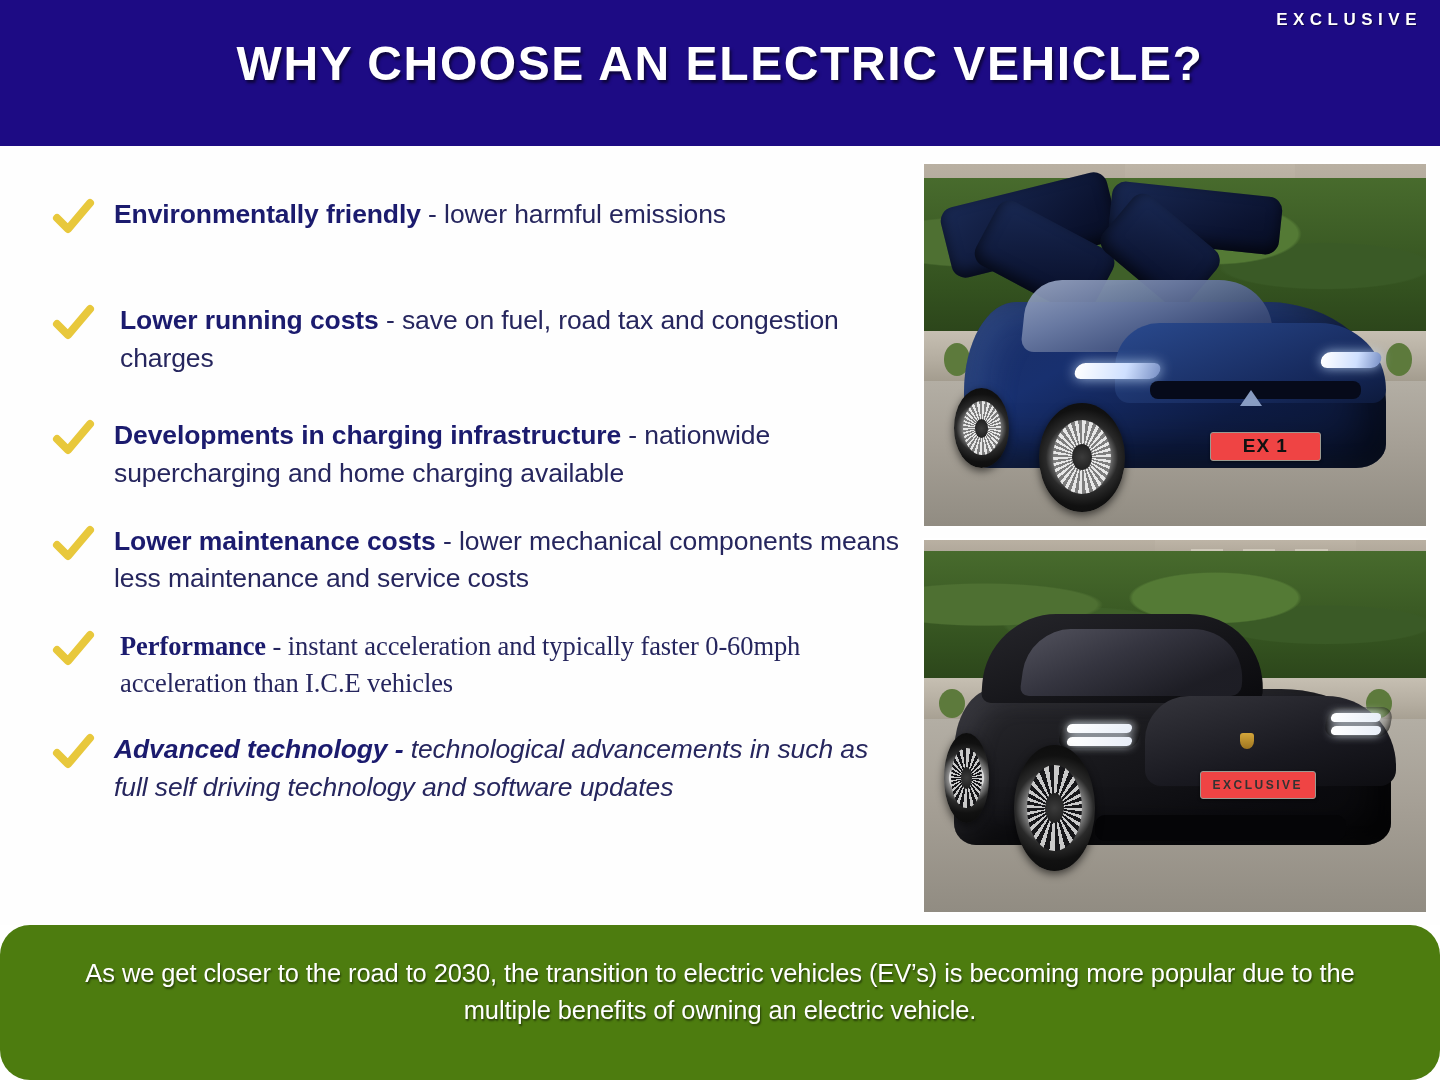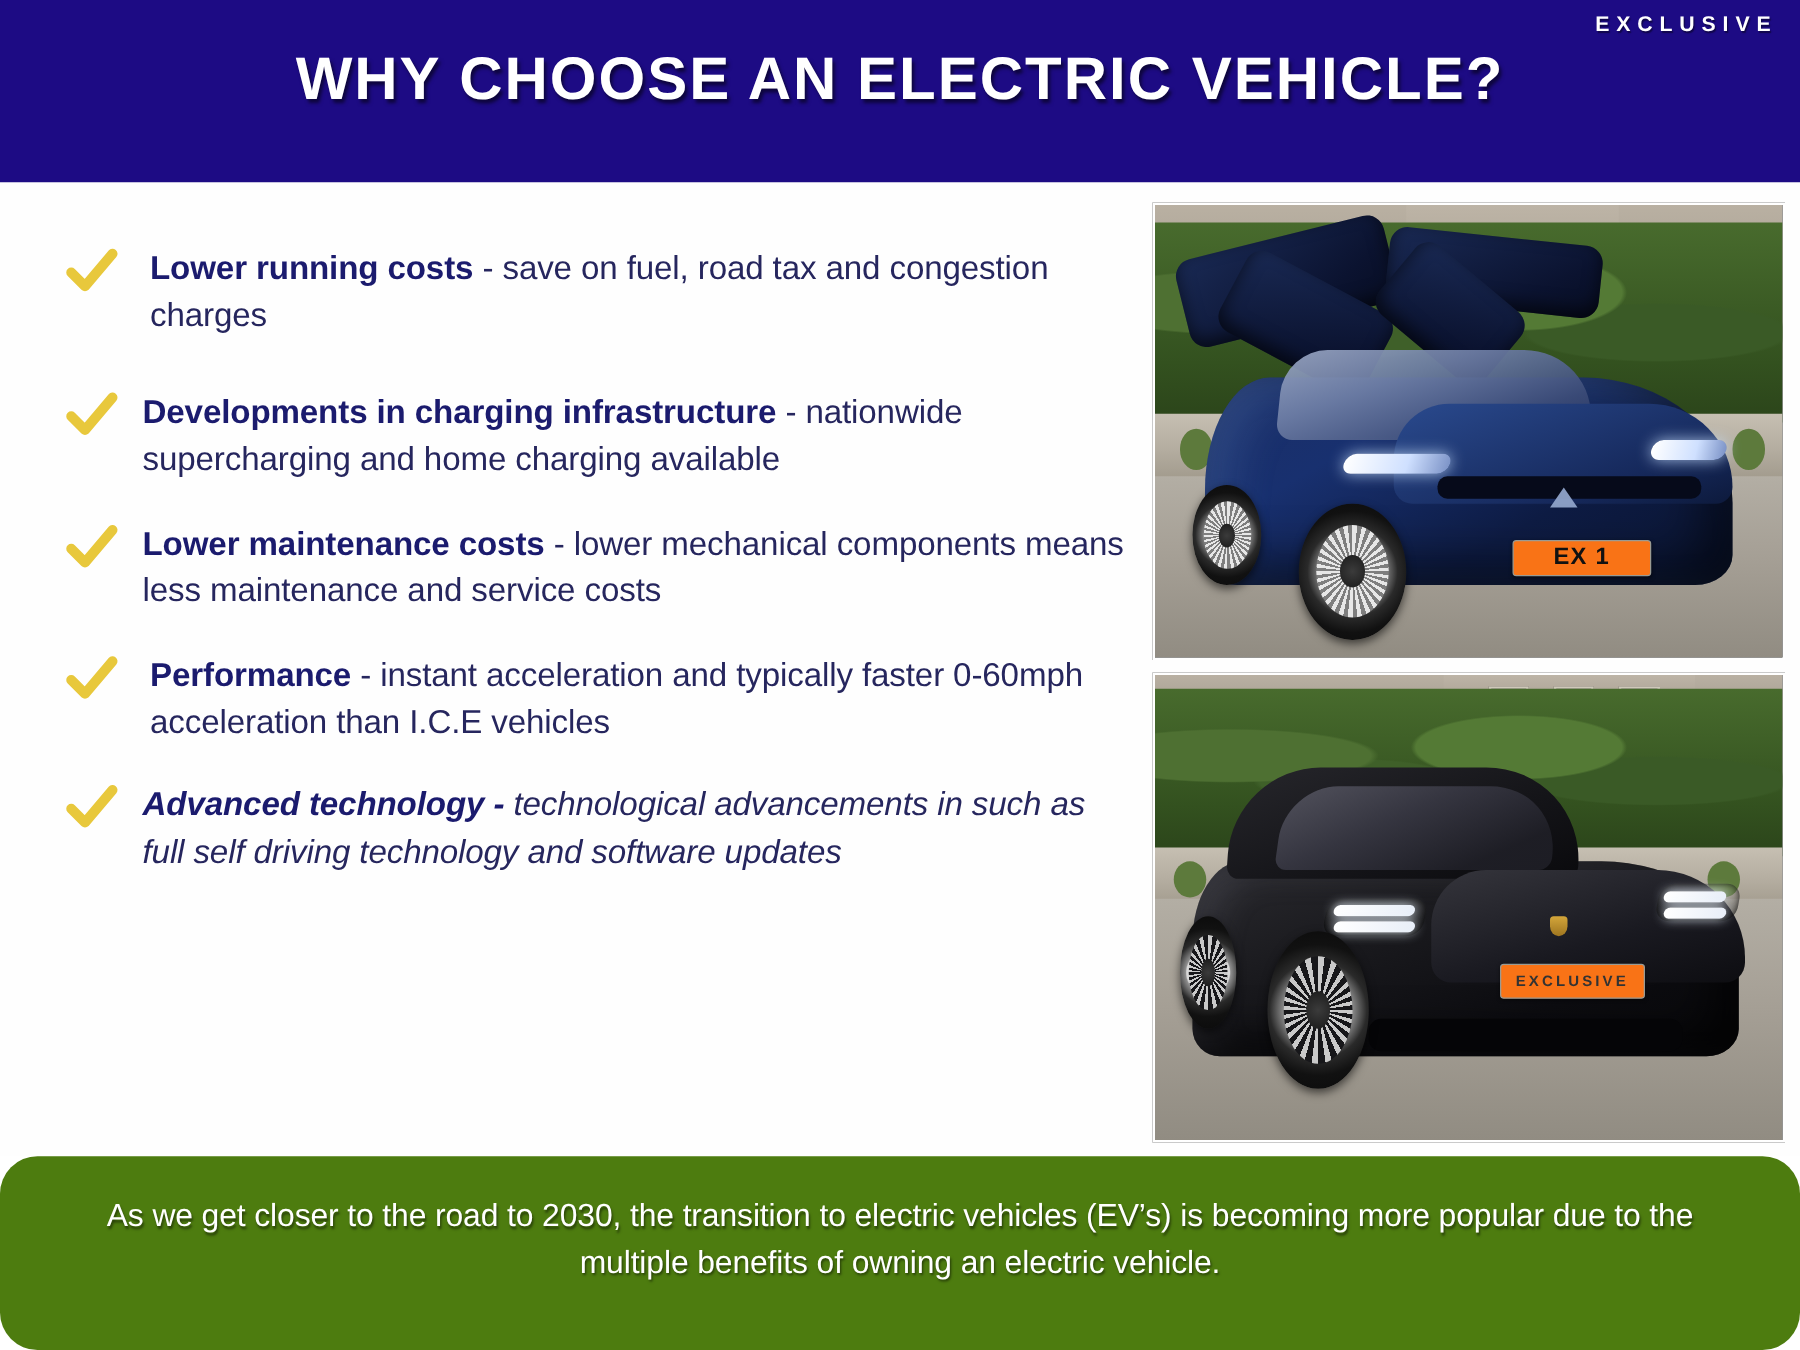--- a/index.html
+++ b/index.html
@@ -73,21 +73,21 @@
   .benefit-rest{
     font-weight:normal;
     color:#26265e;
   }
 
   
   .r0{ margin-bottom:44px; }
   .r1{ padding-left:74px; margin-bottom:40px; }
   .r2{ margin-bottom:30px; }
   .r3{ margin-bottom:30px; }
-  .r4{ padding-left:74px; margin-bottom:28px; }
+  .r4{ padding-left:74px; margin-bottom:28px;font-family:Liberation Serif, serif; }
   .r5{ margin-bottom:0;font-style:italic; }
 
   
   .photo-stack{
     position:absolute; left:922px; top:16px;
     width:506px; height:752px;
   }
   .photo{
     position:absolute; left:0; width:506px;
     overflow:hidden;
@@ -182,21 +182,21 @@
   .tesla-logo{
     position:absolute; left:63%; top:62.5%;
     width:0; height:0;
     border-left:11px solid transparent;
     border-right:11px solid transparent;
     border-bottom:16px solid #8fa3c9;
     opacity:.95;
   }
   .plate{
     position:absolute;
-    background:#f97316;
+    background:#ef4444;
     border:1px solid #9a9a92;
     border-radius:3px;
     display:flex; align-items:center; justify-content:center;
     color:#111;
     font-weight:bold;
     box-shadow:0 1px 3px rgba(0,0,0,.5);
   }
   .plate-tesla{
     left:57%; top:74%; width:22%; height:8%;
     font-size:19px; letter-spacing:1px;
@@ -361,20 +361,28 @@
 
 <div class="header-band">
   <div class="brand-mark">EXCLUSIVE</div>
   <div class="deck-title">WHY CHOOSE AN ELECTRIC VEHICLE?</div>
 </div>
 
 <div class="stage">
 
   <div class="benefit-list">
 
+    <div class="benefit-row r0">
+      <span class="check-icon">
+        <svg viewBox="0 0 46 46" width="46" height="46">
+          <path d="M7 24 L18 35 L40 9" fill="none" stroke="#e8c83c" stroke-width="8" stroke-linecap="round" stroke-linejoin="round"></path>
+        </svg>
+      </span>
+      <span class="benefit-text"><span class="benefit-term">Environmentally friendly</span><span class="benefit-rest"> - lower harmful emissions</span></span>
+    </div>
 
     <div class="benefit-row r1">
       <span class="check-icon">
         <svg viewBox="0 0 46 46" width="46" height="46">
           <path d="M7 24 L18 35 L40 9" fill="none" stroke="#e8c83c" stroke-width="8" stroke-linecap="round" stroke-linejoin="round"></path>
         </svg>
       </span>
       <span class="benefit-text"><span class="benefit-term">Lower running costs</span><span class="benefit-rest"> - save on fuel, road tax and congestion charges</span></span>
     </div>
 

